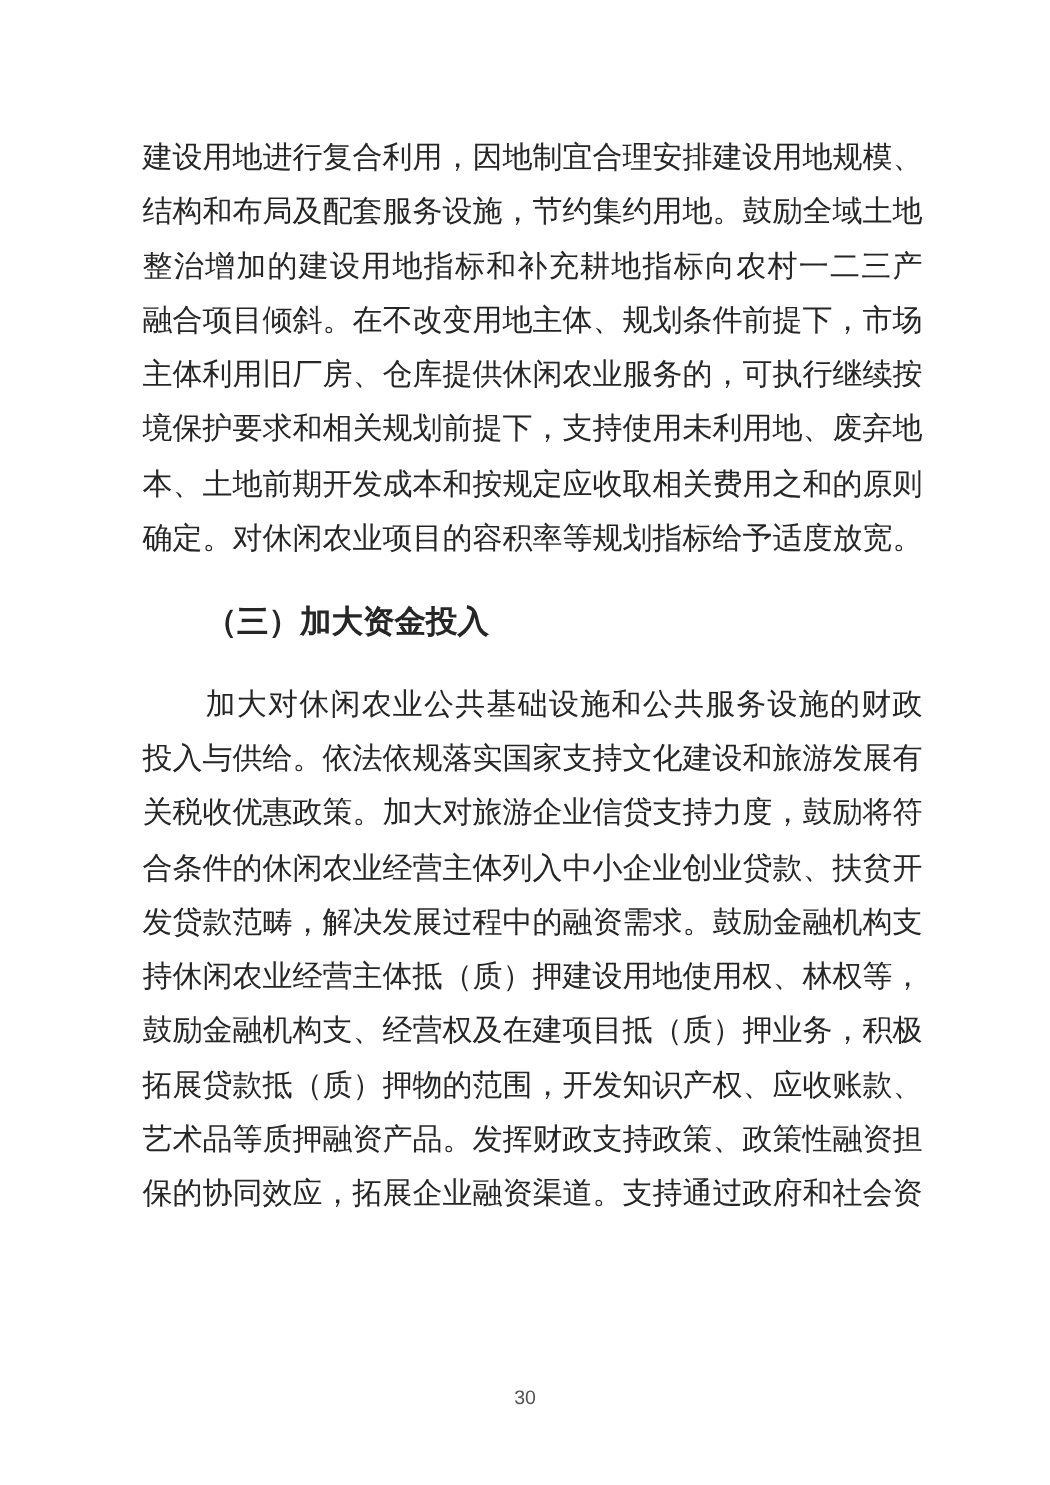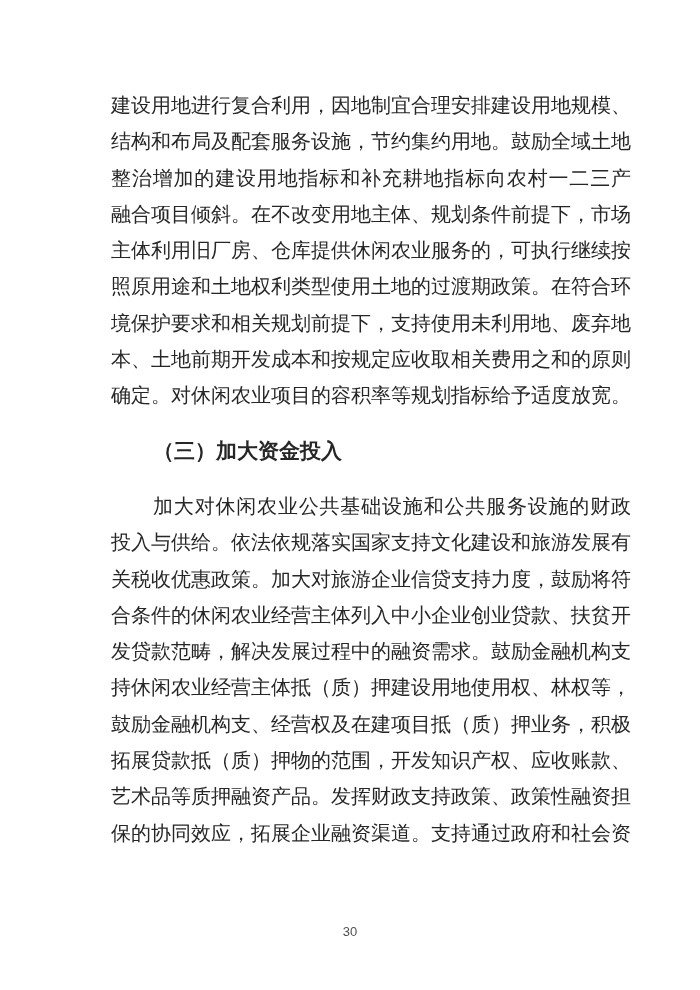--- a/index.html
+++ b/index.html
@@ -10,21 +10,21 @@
   .page {
     position: relative;
     width: 700px;
     height: 990px;
     background: #ffffff;
     overflow: hidden;
     font-family: "Liberation Serif", "DejaVu Serif", serif;
   }
   .text-block {
     position: absolute;
-    left: 111px;
+    left: 95px;
     top: 87px;
     width: 520px;
   }
   .line {
     margin: 0;
     padding: 0;
     font-size: 20px;
     line-height: 36.3px;
     color: #262626;
     text-align: justify;
@@ -61,21 +61,20 @@
 <body>
 
 <div class="page">
   <div class="text-block">
 
     <p class="line">建设用地进行复合利用，因地制宜合理安排建设用地规模、</p>
     <p class="line">结构和布局及配套服务设施，节约集约用地。鼓励全域土地</p>
     <p class="line">整治增加的建设用地指标和补充耕地指标向农村一二三产</p>
     <p class="line">融合项目倾斜。在不改变用地主体、规划条件前提下，市场</p>
     <p class="line">主体利用旧厂房、仓库提供休闲农业服务的，可执行继续按</p>
-    <p class="line">照原用途和土地权利类型使用土地的过渡期政策。在符合环</p>
     <p class="line">境保护要求和相关规划前提下，支持使用未利用地、废弃地</p>
     <p class="line">本、土地前期开发成本和按规定应收取相关费用之和的原则</p>
     <p class="line">确定。对休闲农业项目的容积率等规划指标给予适度放宽。</p>
 
     <h3 class="heading">（三）加大资金投入</h3>
 
     <p class="line first-line">加大对休闲农业公共基础设施和公共服务设施的财政</p>
     <p class="line">投入与供给。依法依规落实国家支持文化建设和旅游发展有</p>
     <p class="line">关税收优惠政策。加大对旅游企业信贷支持力度，鼓励将符</p>
     <p class="line">合条件的休闲农业经营主体列入中小企业创业贷款、扶贫开</p>

